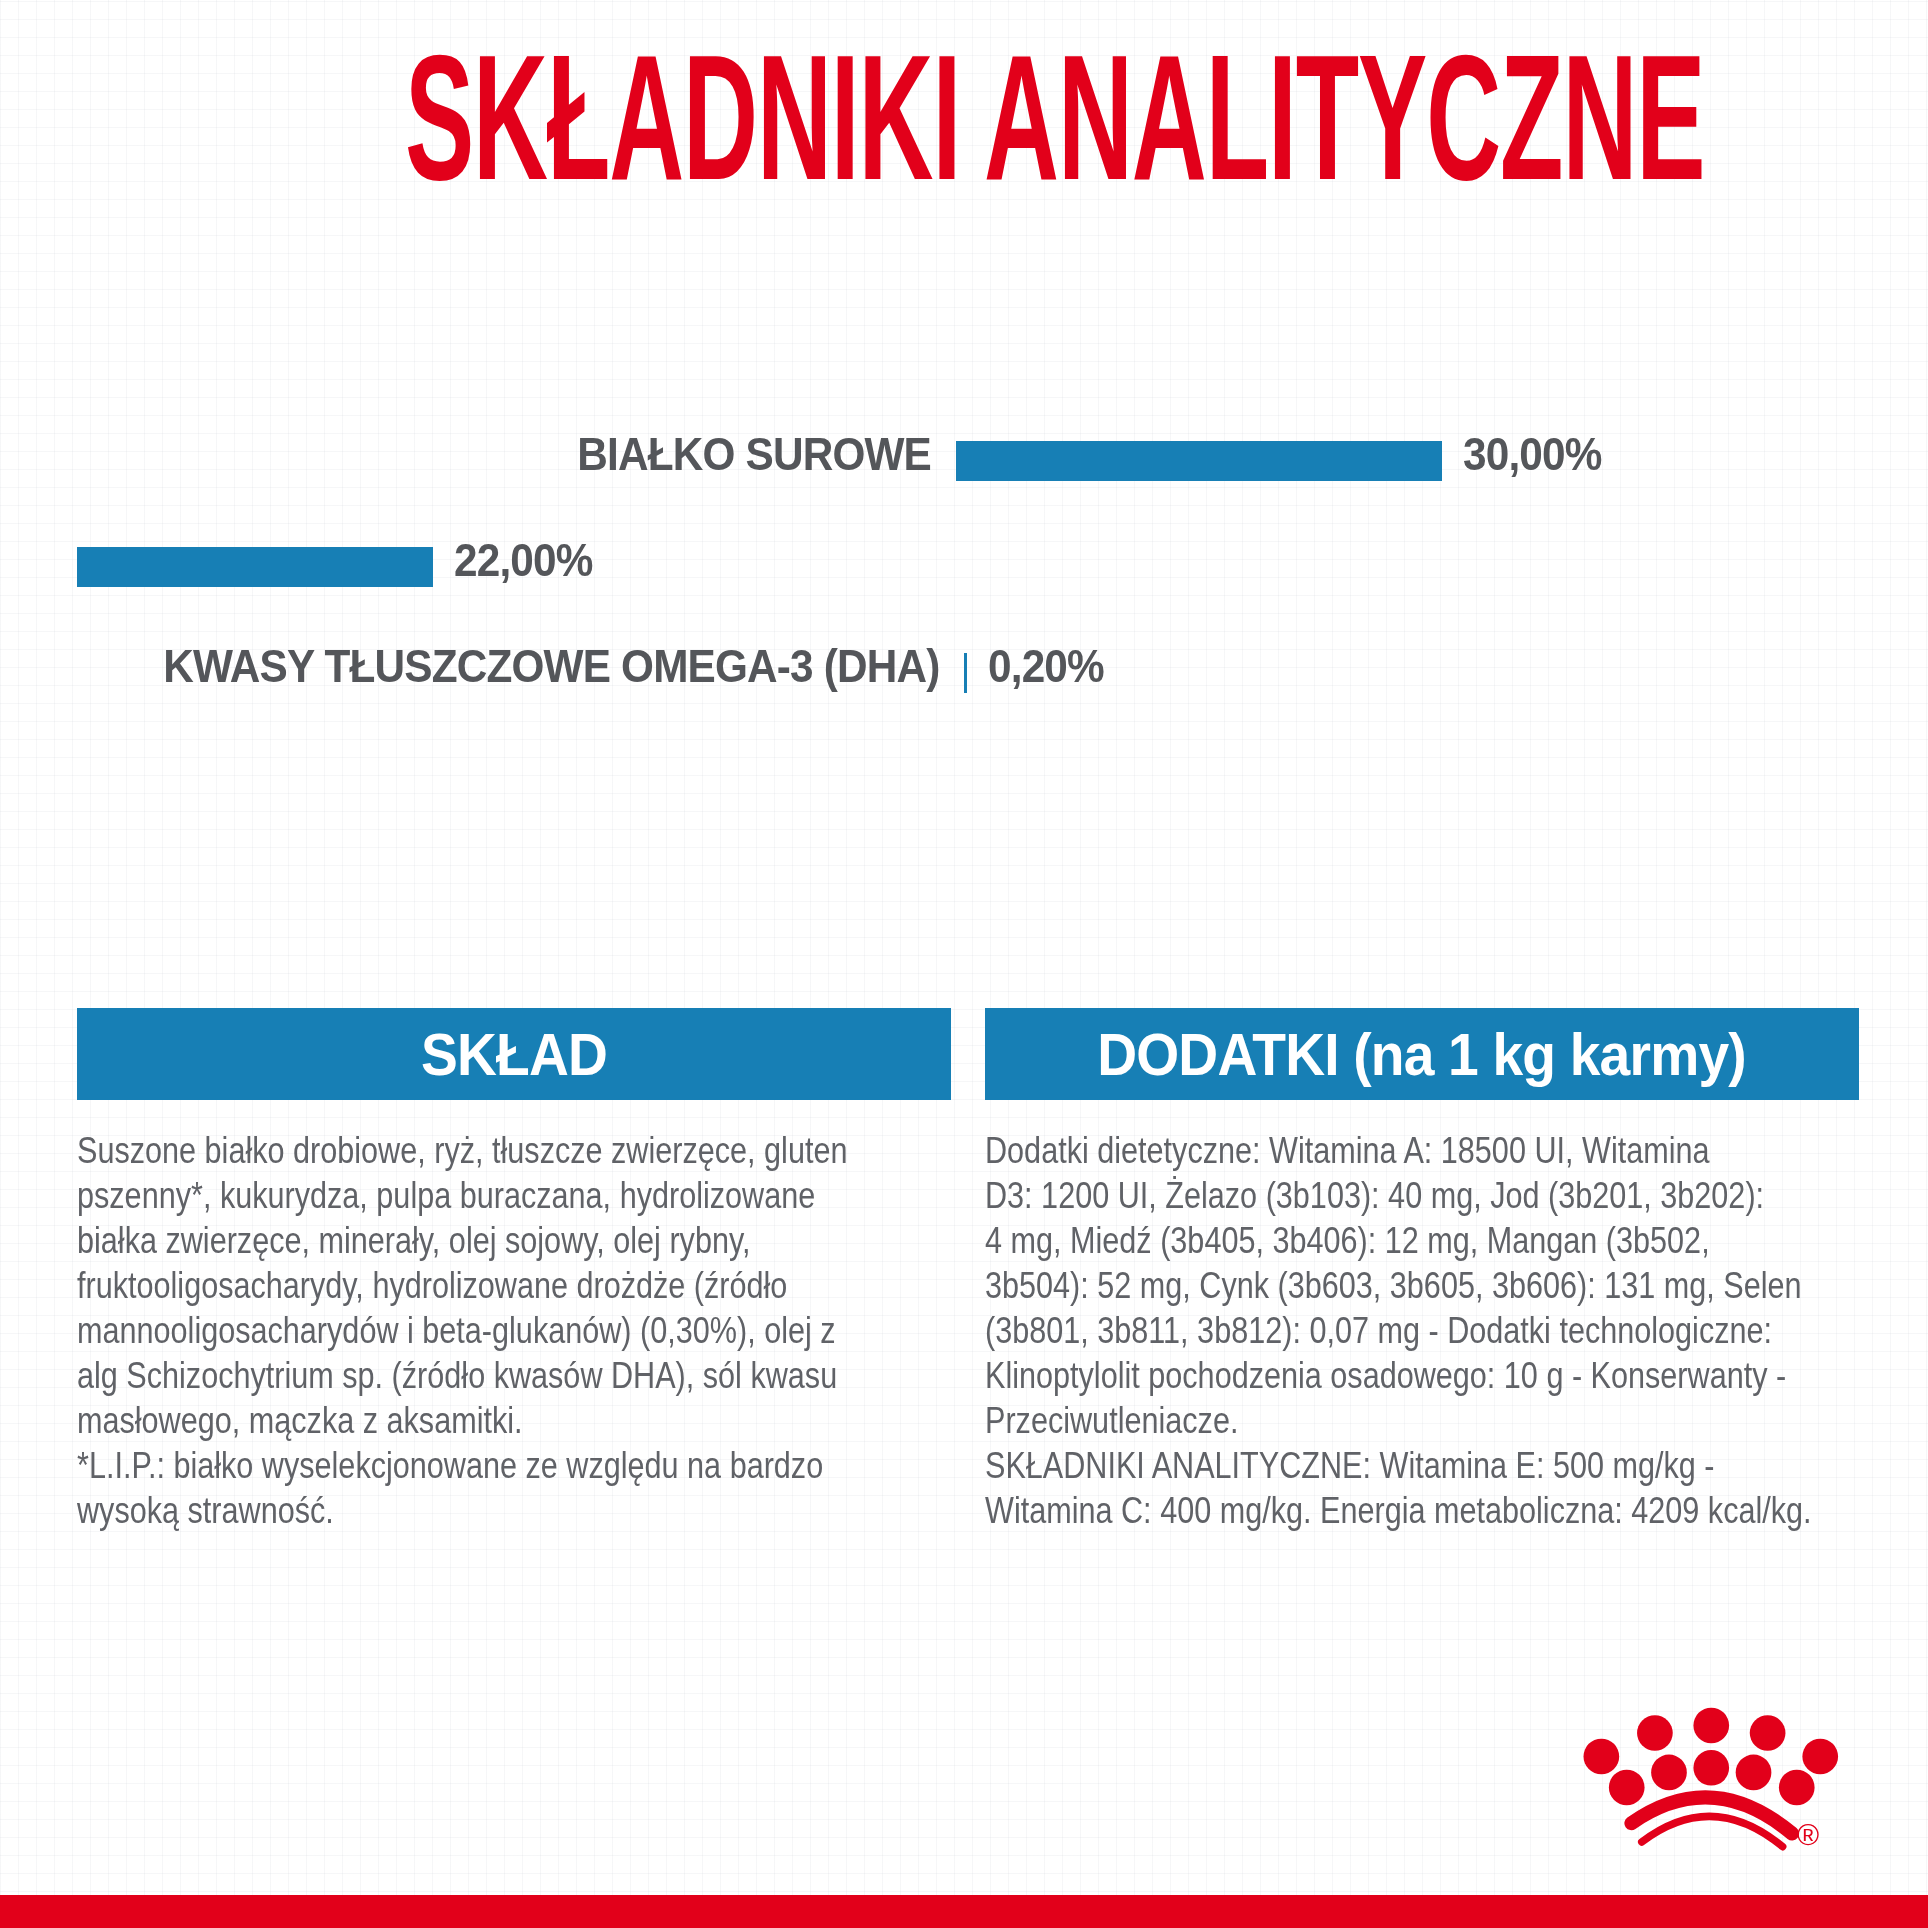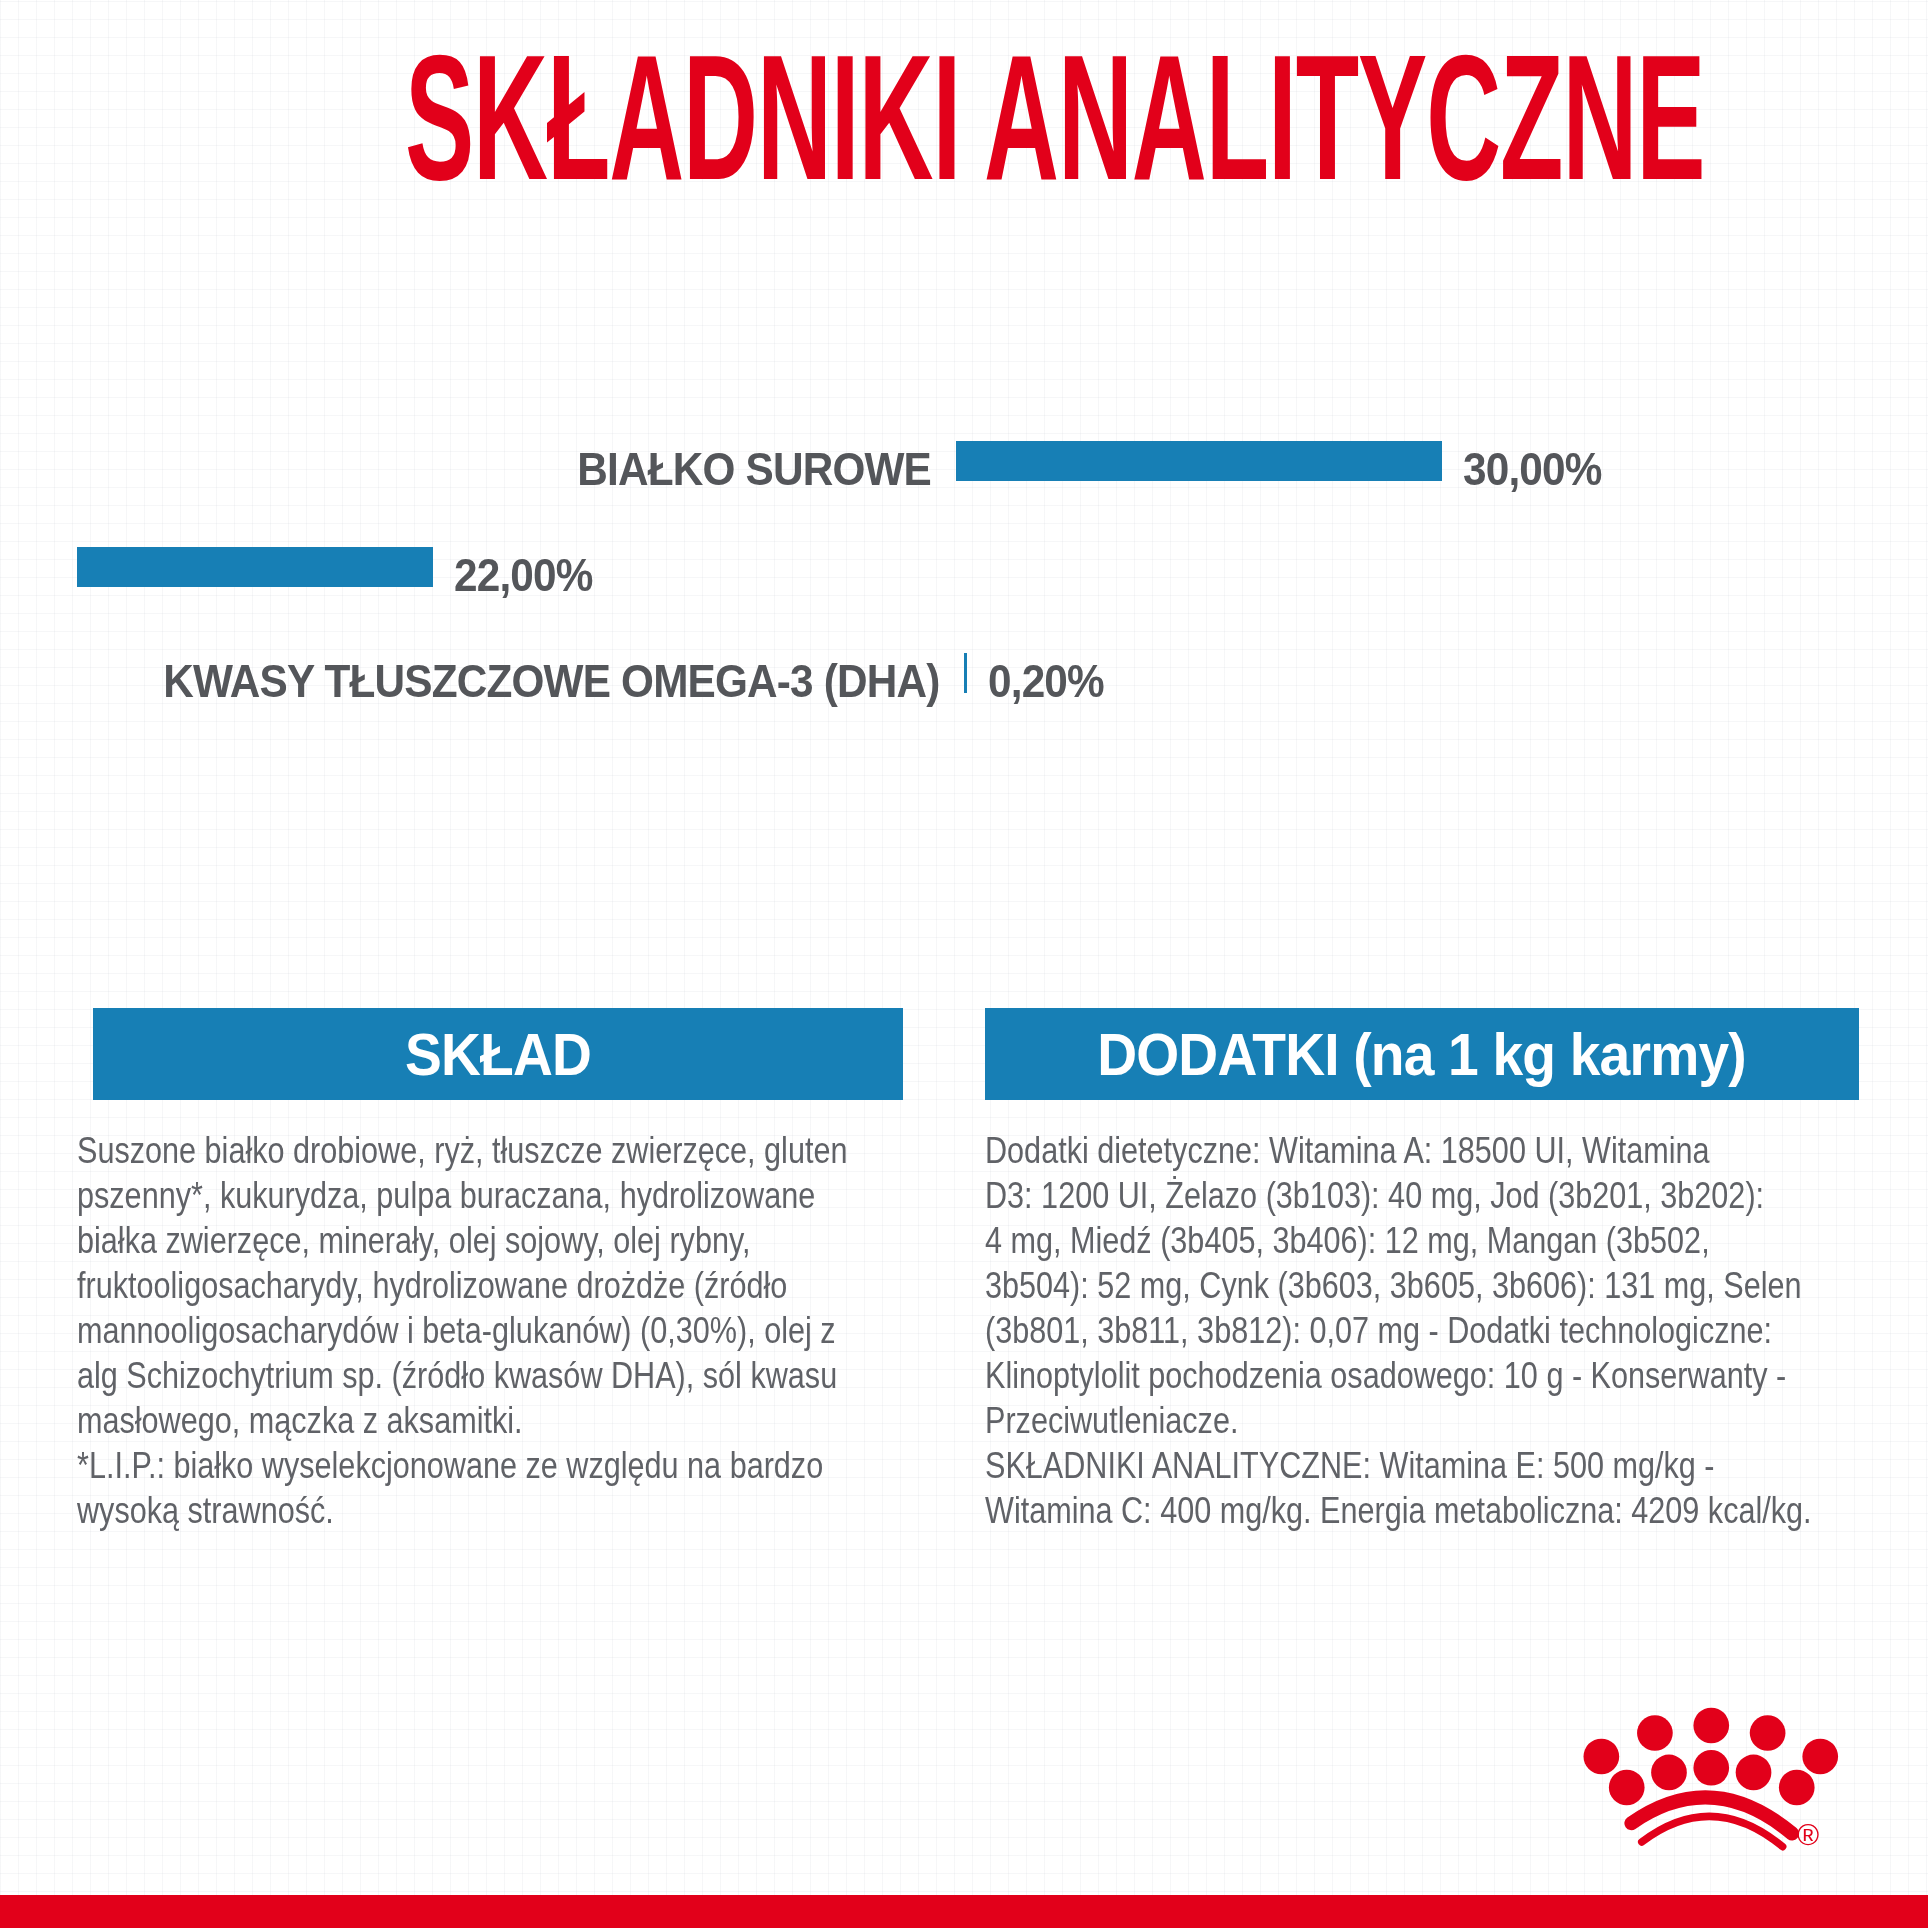--- a/index.html
+++ b/index.html
@@ -24,42 +24,42 @@
   .title{
     position:absolute;top:28px;left:0;width:1928px;margin:0;
     text-align:center;font-size:179px;font-weight:700;line-height:1;
     color:var(--red);white-space:nowrap;
     transform:scaleX(0.58);transform-origin:50% 0;
     letter-spacing:-1.9px;
   }
 
   
   .chart{position:absolute;left:77px;top:441px;width:1789px;}
-  .crow{display:flex;align-items:flex-start;height:40px;margin-bottom:66px;}
+  .crow{display:flex;align-items:flex-end;height:40px;margin-bottom:66px;}
   .clabel{
     flex:0 0 879px;box-sizing:border-box;padding-right:24.5px;
     text-align:right;white-space:nowrap;overflow:visible;
   }
   .clabel span{
     display:inline-block;font-size:47px;font-weight:700;color:var(--heading);
     transform:scaleX(0.9);transform-origin:100% 50%;letter-spacing:-0.9px;
   }
   .cbar{flex:0 0 auto;background:var(--blue);height:40px;}
   .cval{
     display:inline-block;margin-left:21px;font-size:47px;font-weight:700;
     color:var(--heading);white-space:nowrap;
     transform:scaleX(0.9);transform-origin:0 50%;letter-spacing:-0.9px;
   }
 
   
   .hdr{
     position:absolute;top:1008px;height:92px;background:var(--blue);
     display:flex;align-items:center;justify-content:center;
   }
-  .hdr-left{left:77px;width:810px;margin-left:16px;}
+  .hdr-left{left:77px;width:874px;}
   .hdr-right{left:985px;width:874px;}
   .hdr span{
     color:#ffffff;font-size:60px;font-weight:700;white-space:nowrap;
     transform:scaleX(0.92);transform-origin:50% 50%;letter-spacing:-0.9px;
   }
 
   
   .bodytext{
     position:absolute;top:1128px;font-size:36px;line-height:45px;
     color:var(--body);white-space:pre-line;

